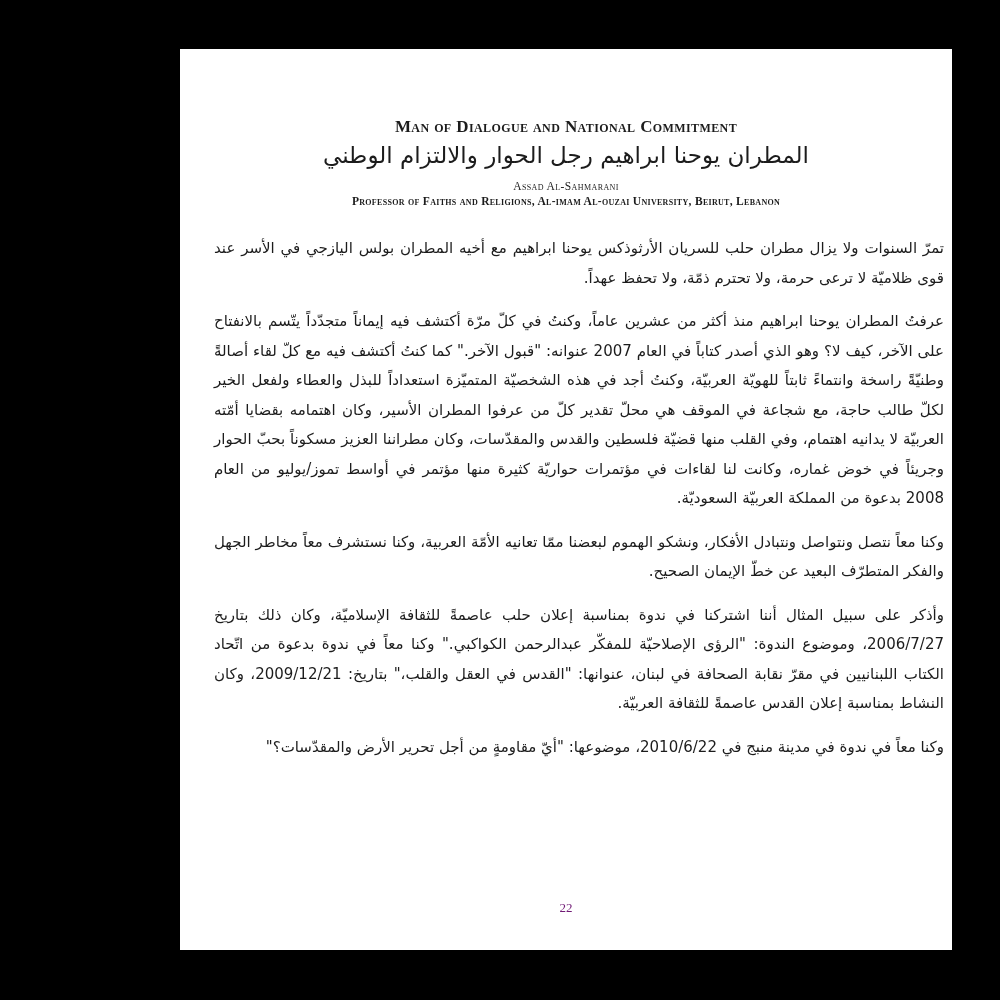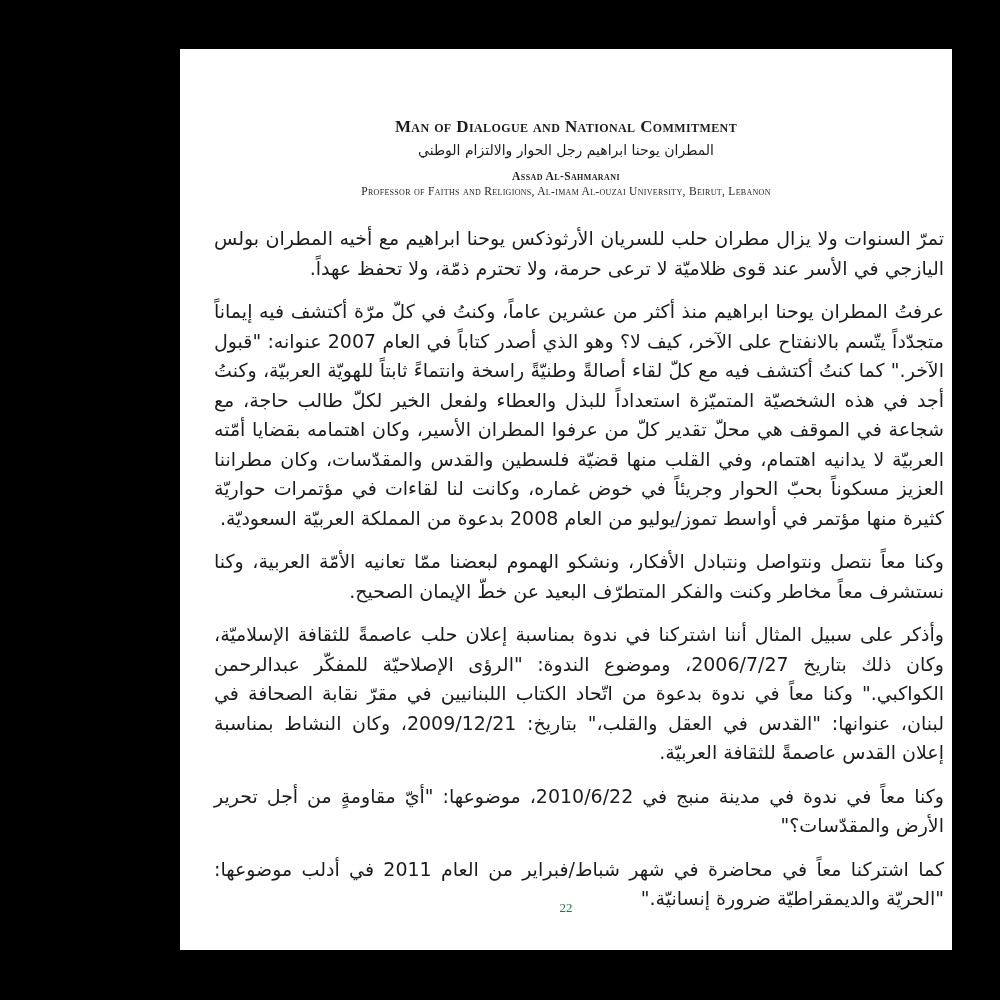--- a/index.html
+++ b/index.html
@@ -27,78 +27,77 @@
     font-variant: small-caps;
     font-weight: bold;
     font-size: 17px;
     letter-spacing: 0.4px;
     margin: 0;
     color: #1c1c1c;
   }
   .title-ar {
     direction: rtl;
     font-family: "DejaVu Sans", sans-serif;
-    font-size: 14px;
+    font-size: 23px;
     font-weight: normal;
     margin: 5px 0 12px 0;
     color: #1c1c1c;
   }
   .author {
     font-family: "Liberation Serif", serif;
     font-variant: small-caps;
-    font-weight: bold;
+    font-weight: normal;
     font-size: 11.5px;
     letter-spacing: 0.4px;
     margin: 0;
   }
   .affil {
     font-family: "Liberation Serif", serif;
     font-variant: small-caps;
-    font-weight: normal;
+    font-weight: bold;
     font-size: 11.5px;
     letter-spacing: 0.3px;
     margin: 3px 0 0 0;
   }
   .body-text {
     direction: rtl;
     text-align: justify;
     font-family: "DejaVu Sans", sans-serif;
-    font-size: 19px;
+    font-size: 15px;
     line-height: 29.5px;
     padding: 0 8px 0 34px; 
     margin-top: 27px;
   }
   .body-text p { margin: 0 0 14px 0; }
   .page-number {
     position: absolute;
     bottom: 34px; left: 0;
     width: 100%;
     text-align: center;
     font-family: "Liberation Serif", serif;
     font-size: 13px;
-    color: #15803d;
+    color: #701a75;
   }
 </style>
 </head>
 <body>
 
 <div class="canvas">
   <div class="page">
 
     <div class="hdr">
       <h1 class="title-en">Man of Dialogue and National Commitment</h1>
       <h2 class="title-ar" dir="rtl">المطران يوحنا ابراهيم رجل الحوار والالتزام الوطني</h2>
       <div class="author">Assad Al-Sahmarani</div>
       <div class="affil">Professor of Faiths and Religions, Al-imam Al-ouzai University, Beirut, Lebanon</div>
     </div>
 
     <div class="body-text">
       <p>تمرّ السنوات ولا يزال مطران حلب للسريان الأرثوذكس يوحنا ابراهيم مع أخيه المطران بولس اليازجي في الأسر عند قوى ظلاميّة لا ترعى حرمة، ولا تحترم ذمّة، ولا تحفظ عهداً.</p>
       <p>عرفتُ المطران يوحنا ابراهيم منذ أكثر من عشرين عاماً، وكنتُ في كلّ مرّة أكتشف فيه إيماناً متجدّداً يتّسم بالانفتاح على الآخر، كيف لا؟ وهو الذي أصدر كتاباً في العام 2007 عنوانه: "قبول الآخر." كما كنتُ أكتشف فيه مع كلّ لقاء أصالةً وطنيّةً راسخة وانتماءً ثابتاً للهويّة العربيّة، وكنتُ أجد في هذه الشخصيّة المتميّزة استعداداً للبذل والعطاء ولفعل الخير لكلّ طالب حاجة، مع شجاعة في الموقف هي محلّ تقدير كلّ من عرفوا المطران الأسير، وكان اهتمامه بقضايا أمّته العربيّة لا يدانيه اهتمام، وفي القلب منها قضيّة فلسطين والقدس والمقدّسات، وكان مطراننا العزيز مسكوناً بحبّ الحوار وجريئاً في خوض غماره، وكانت لنا لقاءات في مؤتمرات حواريّة كثيرة منها مؤتمر في أواسط تموز/يوليو من العام 2008 بدعوة من المملكة العربيّة السعوديّة.</p>
-      <p>وكنا معاً نتصل ونتواصل ونتبادل الأفكار، ونشكو الهموم لبعضنا ممّا تعانيه الأمّة العربية، وكنا نستشرف معاً مخاطر وكنت والفكر المتطرّف البعيد عن خطّ الإيمان الصحيح.</p>
+      <p>وكنا معاً نتصل ونتواصل ونتبادل الأفكار، ونشكو الهموم لبعضنا ممّا تعانيه الأمّة العربية، وكنا نستشرف معاً مخاطر الجهل والفكر المتطرّف البعيد عن خطّ الإيمان الصحيح.</p>
       <p>وأذكر على سبيل المثال أننا اشتركنا في ندوة بمناسبة إعلان حلب عاصمةً للثقافة الإسلاميّة، وكان ذلك بتاريخ 2006/7/27، وموضوع الندوة: "الرؤى الإصلاحيّة للمفكّر عبدالرحمن الكواكبي." وكنا معاً في ندوة بدعوة من اتّحاد الكتاب اللبنانيين في مقرّ نقابة الصحافة في لبنان، عنوانها: "القدس في العقل والقلب،" بتاريخ: 2009/12/21، وكان النشاط بمناسبة إعلان القدس عاصمةً للثقافة العربيّة.</p>
       <p>وكنا معاً في ندوة في مدينة منبج في 2010/6/22، موضوعها: "أيّ مقاومةٍ من أجل تحرير الأرض والمقدّسات؟"</p>
-      <p>كما اشتركنا معاً في محاضرة في شهر شباط/فبراير من العام 2011 في أدلب موضوعها: "الحريّة والديمقراطيّة ضرورة إنسانيّة."</p>
     </div>
 
     <div class="page-number">22</div>
   </div>
 </div>
 
 </body></html>

